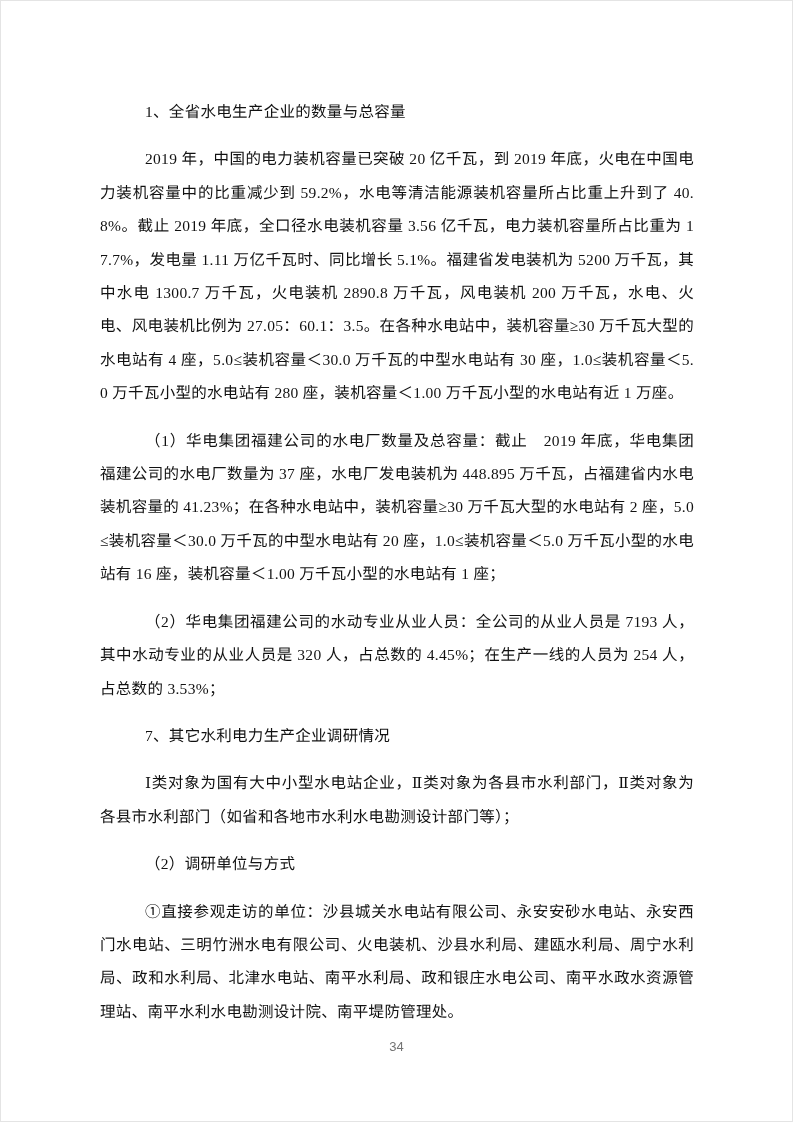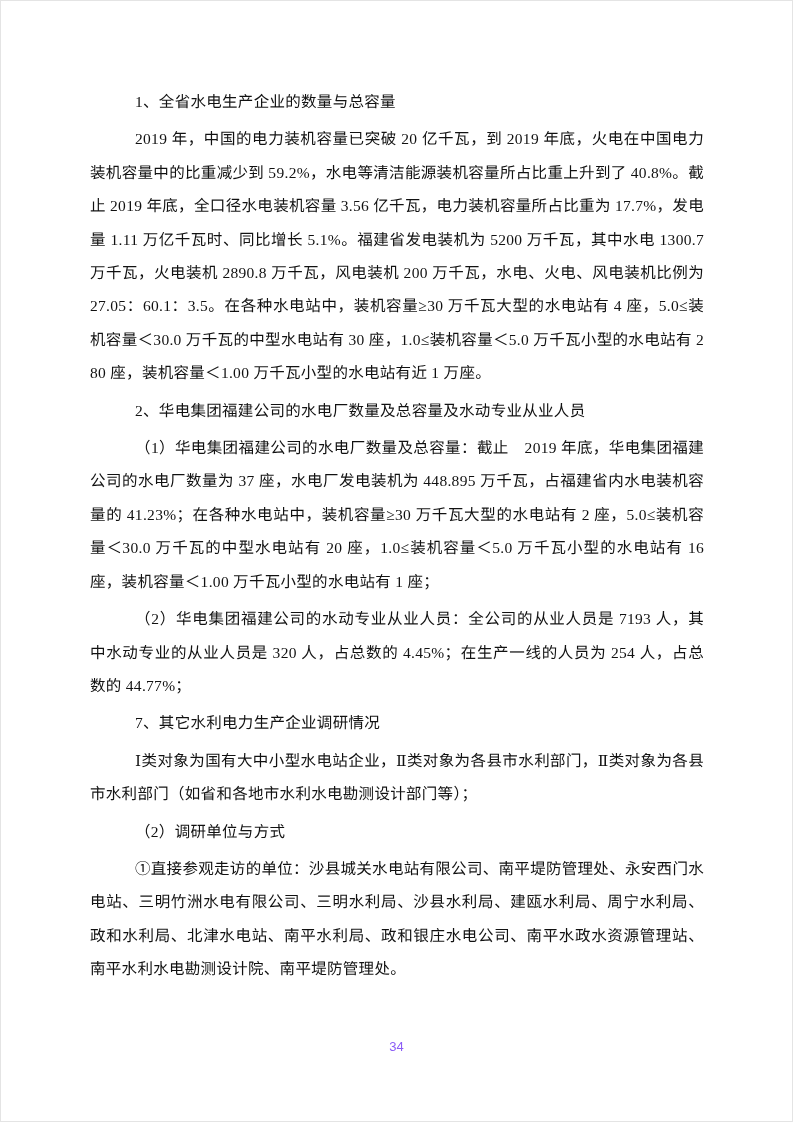--- a/index.html
+++ b/index.html
@@ -18,49 +18,48 @@
     font-family: "Liberation Serif", "DejaVu Serif", serif;
     color: #111111;
   }
   .content {
     position: absolute;
     left: 85px;
     top: 80px;
     width: 622px;
   }
   .para {
-    margin: 4px;
+    margin: 14px;
     padding: 0;
     font-size: 15.5px;
     line-height: 33.4px;
     text-align: justify;
     text-indent: 45px;
     letter-spacing: 0.3px;
     word-break: break-all;
   }
   .page-number {
     position: absolute;
     top: 1038px;
     left: 0;
     width: 100%;
     text-align: center;
     font-family: "Liberation Sans", "DejaVu Sans", sans-serif;
     font-size: 13px;
-    color: #8b5cf6;
+    color: #737373;
   }
 </style>
 </head>
 <body>
 
 <div class="page">
   <div class="content">
     <p class="para">1、全省水电生产企业的数量与总容量</p>
     <p class="para">2019 年，中国的电力装机容量已突破 20 亿千瓦，到 2019 年底，火电在中国电力装机容量中的比重减少到 59.2%，水电等清洁能源装机容量所占比重上升到了 40.8%。截止 2019 年底，全口径水电装机容量 3.56 亿千瓦，电力装机容量所占比重为 17.7%，发电量 1.11 万亿千瓦时、同比增长 5.1%。福建省发电装机为 5200 万千瓦，其中水电 1300.7 万千瓦，火电装机 2890.8 万千瓦，风电装机 200 万千瓦，水电、火电、风电装机比例为 27.05：60.1：3.5。在各种水电站中，装机容量≥30 万千瓦大型的水电站有 4 座，5.0≤装机容量＜30.0 万千瓦的中型水电站有 30 座，1.0≤装机容量＜5.0 万千瓦小型的水电站有 280 座，装机容量＜1.00 万千瓦小型的水电站有近 1 万座。</p>
-    <p class="para">2、华电集团福建公司的水电厂数量及总容量及水动专业从业人员</p>
     <p class="para">（1）华电集团福建公司的水电厂数量及总容量：截止　2019 年底，华电集团福建公司的水电厂数量为 37 座，水电厂发电装机为 448.895 万千瓦，占福建省内水电装机容量的 41.23%；在各种水电站中，装机容量≥30 万千瓦大型的水电站有 2 座，5.0≤装机容量＜30.0 万千瓦的中型水电站有 20 座，1.0≤装机容量＜5.0 万千瓦小型的水电站有 16 座，装机容量＜1.00 万千瓦小型的水电站有 1 座；</p>
-    <p class="para">（2）华电集团福建公司的水动专业从业人员：全公司的从业人员是 7193 人，其中水动专业的从业人员是 320 人，占总数的 4.45%；在生产一线的人员为 254 人，占总数的 44.77%；</p>
+    <p class="para">（2）华电集团福建公司的水动专业从业人员：全公司的从业人员是 7193 人，其中水动专业的从业人员是 320 人，占总数的 4.45%；在生产一线的人员为 254 人，占总数的 3.53%；</p>
     <p class="para">7、其它水利电力生产企业调研情况</p>
     <p class="para">Ⅰ类对象为国有大中小型水电站企业，Ⅱ类对象为各县市水利部门，Ⅱ类对象为各县市水利部门（如省和各地市水利水电勘测设计部门等）；</p>
     <p class="para">（2）调研单位与方式</p>
-    <p class="para">①直接参观走访的单位：沙县城关水电站有限公司、南平堤防管理处、永安西门水电站、三明竹洲水电有限公司、三明水利局、沙县水利局、建瓯水利局、周宁水利局、政和水利局、北津水电站、南平水利局、政和银庄水电公司、南平水政水资源管理站、南平水利水电勘测设计院、南平堤防管理处。</p>
+    <p class="para">①直接参观走访的单位：沙县城关水电站有限公司、永安安砂水电站、永安西门水电站、三明竹洲水电有限公司、火电装机、沙县水利局、建瓯水利局、周宁水利局、政和水利局、北津水电站、南平水利局、政和银庄水电公司、南平水政水资源管理站、南平水利水电勘测设计院、南平堤防管理处。</p>
   </div>
   <div class="page-number">34</div>
 </div>
 
 </body></html>

